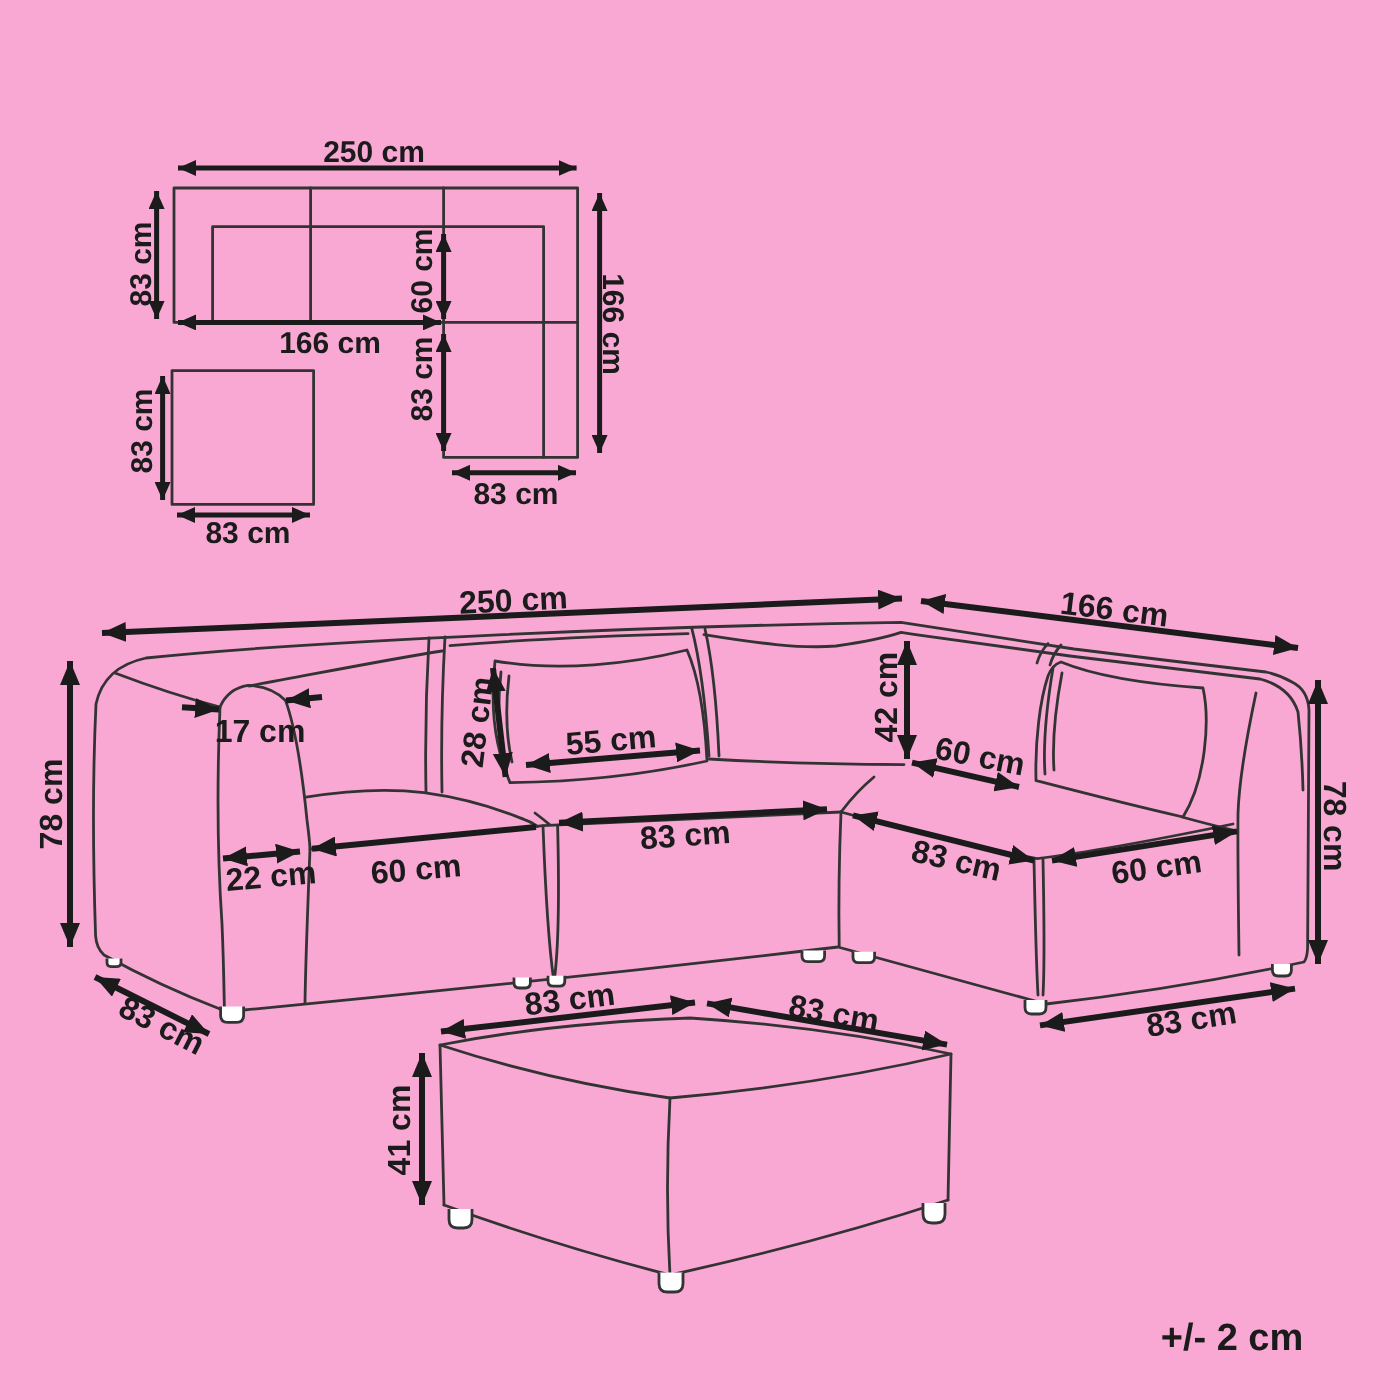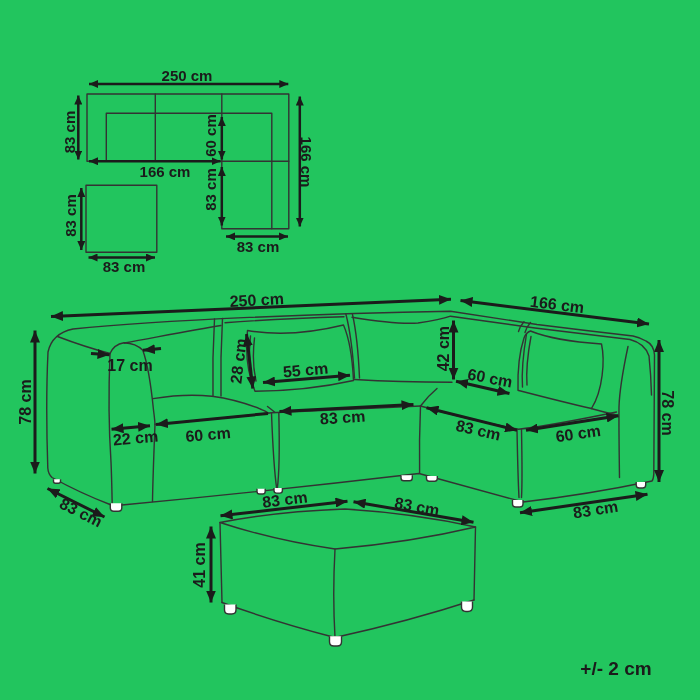--- a/index.html
+++ b/index.html
@@ -1,16 +1,16 @@
 <!DOCTYPE html>
 <html><head>
 <meta charset="utf-8">
 <style>
   html,body{margin:0;padding:0;background:#fff;}
-  #page{width:700px;height:700px;position:relative;background:#22c55e;}
+  #page{width:700px;height:700px;position:relative;background:#f9a8d4;}
   svg{display:block;}
   text{font-family:"Liberation Sans",sans-serif;font-weight:bold;fill:#1b1b1b;}
   .tp{font-size:15px;}
   .tm{font-size:16px;}
   .tb{font-size:19px;}
   .thin{stroke:#333;stroke-width:1.4;fill:none;stroke-linecap:round;stroke-linejoin:round;}
   .dimp{stroke:#1b1b1b;stroke-width:2.5;fill:none;}
   .dimm{stroke:#1b1b1b;stroke-width:3;fill:none;}
   .foot{stroke:#333;stroke-width:1.4;fill:#fff;}
 </style>

